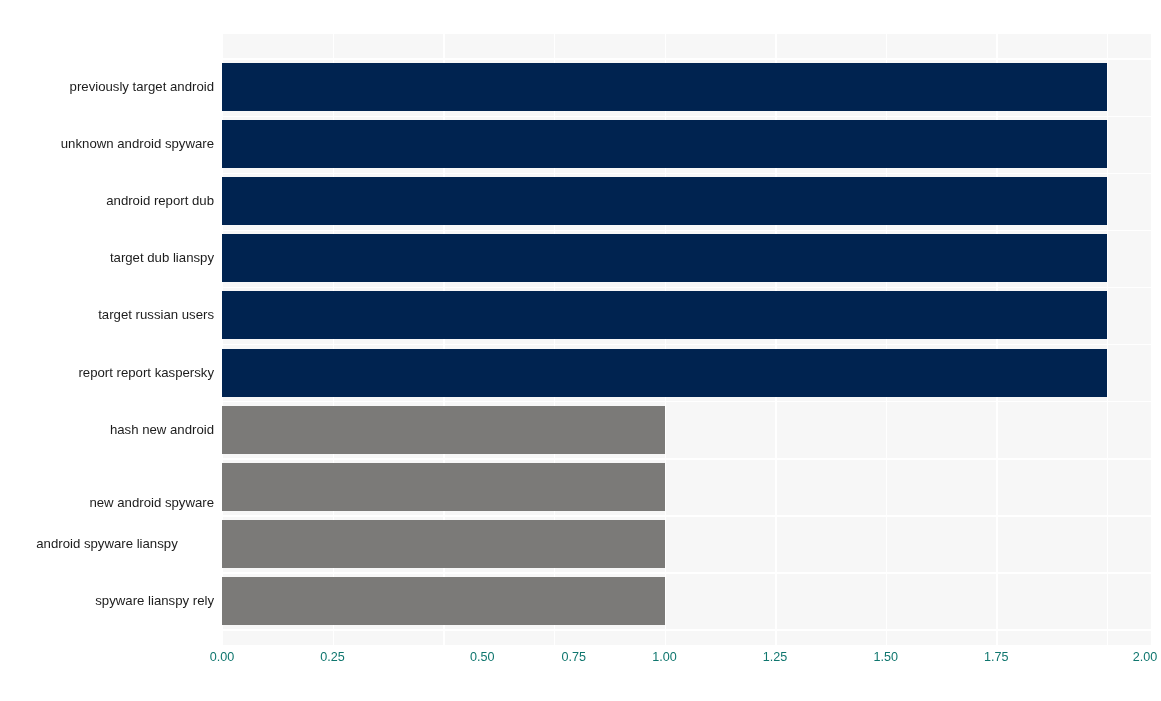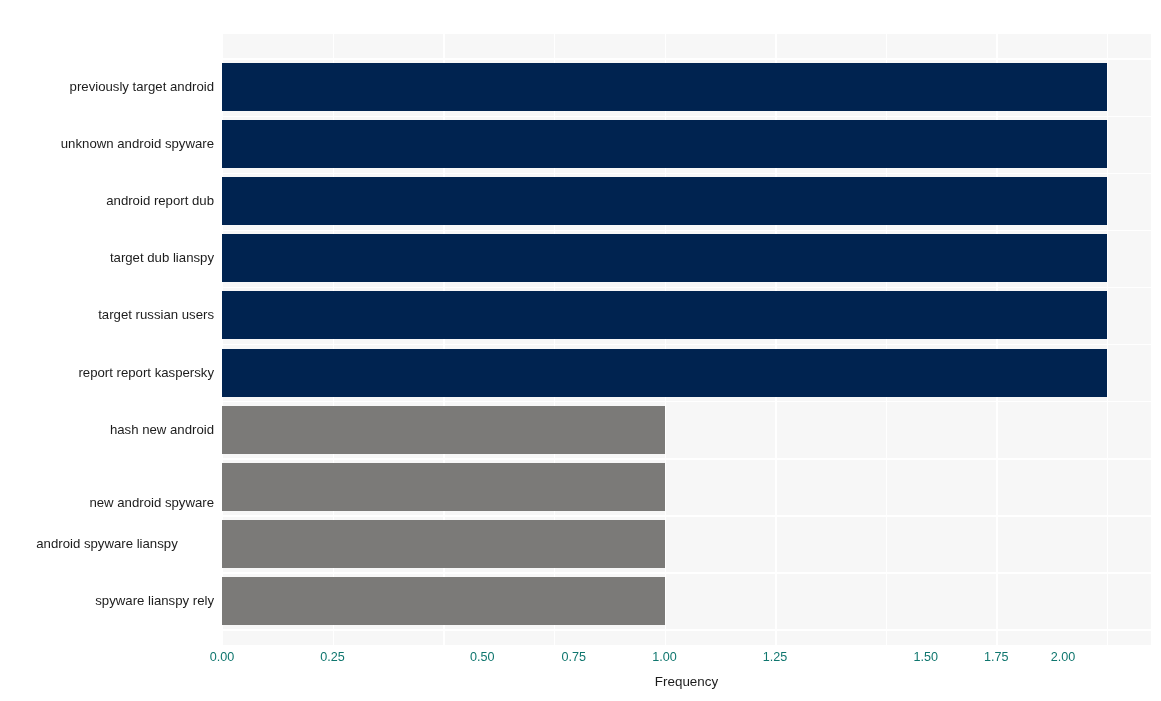--- a/index.html
+++ b/index.html
@@ -174,20 +174,19 @@
       <div class="ytick-label" style="top: 559.9px;">spyware lianspy rely</div>
     </div>
 
   <div id="x-axis">
       <div class="xtick-label" style="left: 0px;">0.00</div>
       <div class="xtick-label" style="left: 110.625px;">0.25</div>
       <div class="xtick-label" style="left: 221.25px; margin-left: 39px;">0.50</div>
       <div class="xtick-label" style="left: 331.875px; margin-left: 20px;">0.75</div>
       <div class="xtick-label" style="left: 442.5px;">1.00</div>
       <div class="xtick-label" style="left: 553.125px;">1.25</div>
-      <div class="xtick-label" style="left: 663.75px; margin-left: 40px;">1.50</div>
+      <div class="xtick-label" style="left: 663.75px;">1.50</div>
       <div class="xtick-label" style="left: 774.375px;">1.75</div>
-      <div class="xtick-label" style="left: 841px;">2.00</div>
+      <div class="xtick-label" style="left: 923px;">2.00</div>
     </div>
 
-  <div id="x-axis-title">Frequency</div>
 
 </div>
 
 </body></html>

